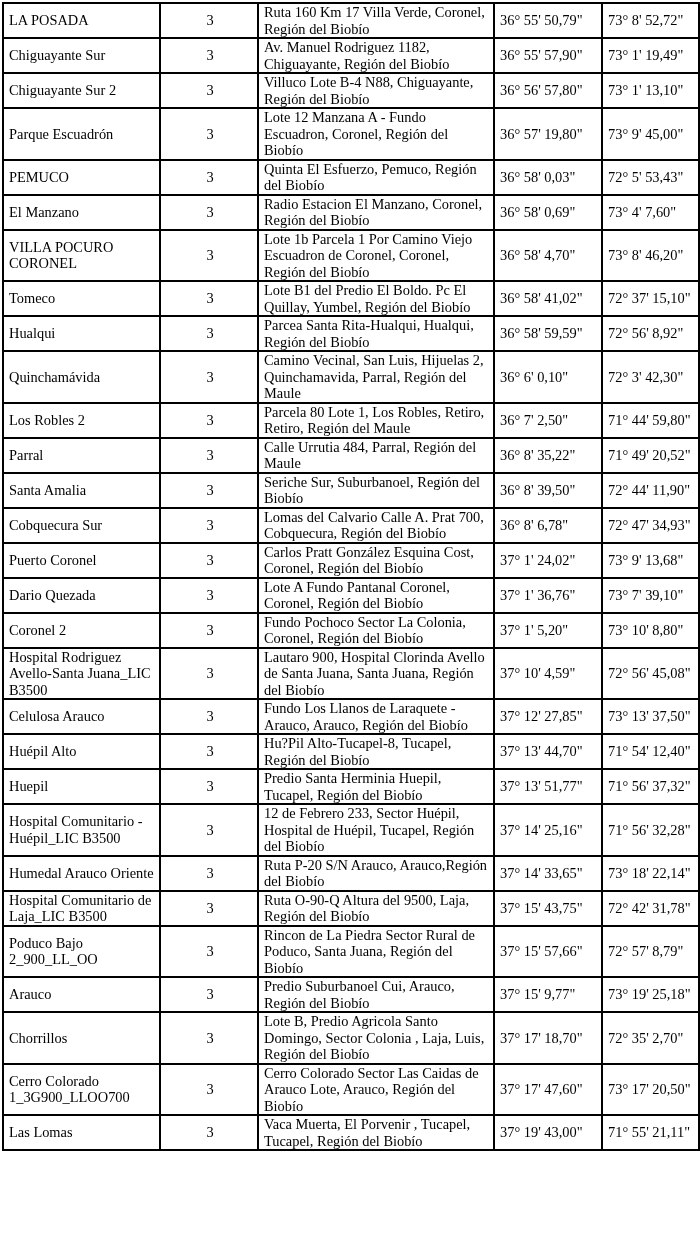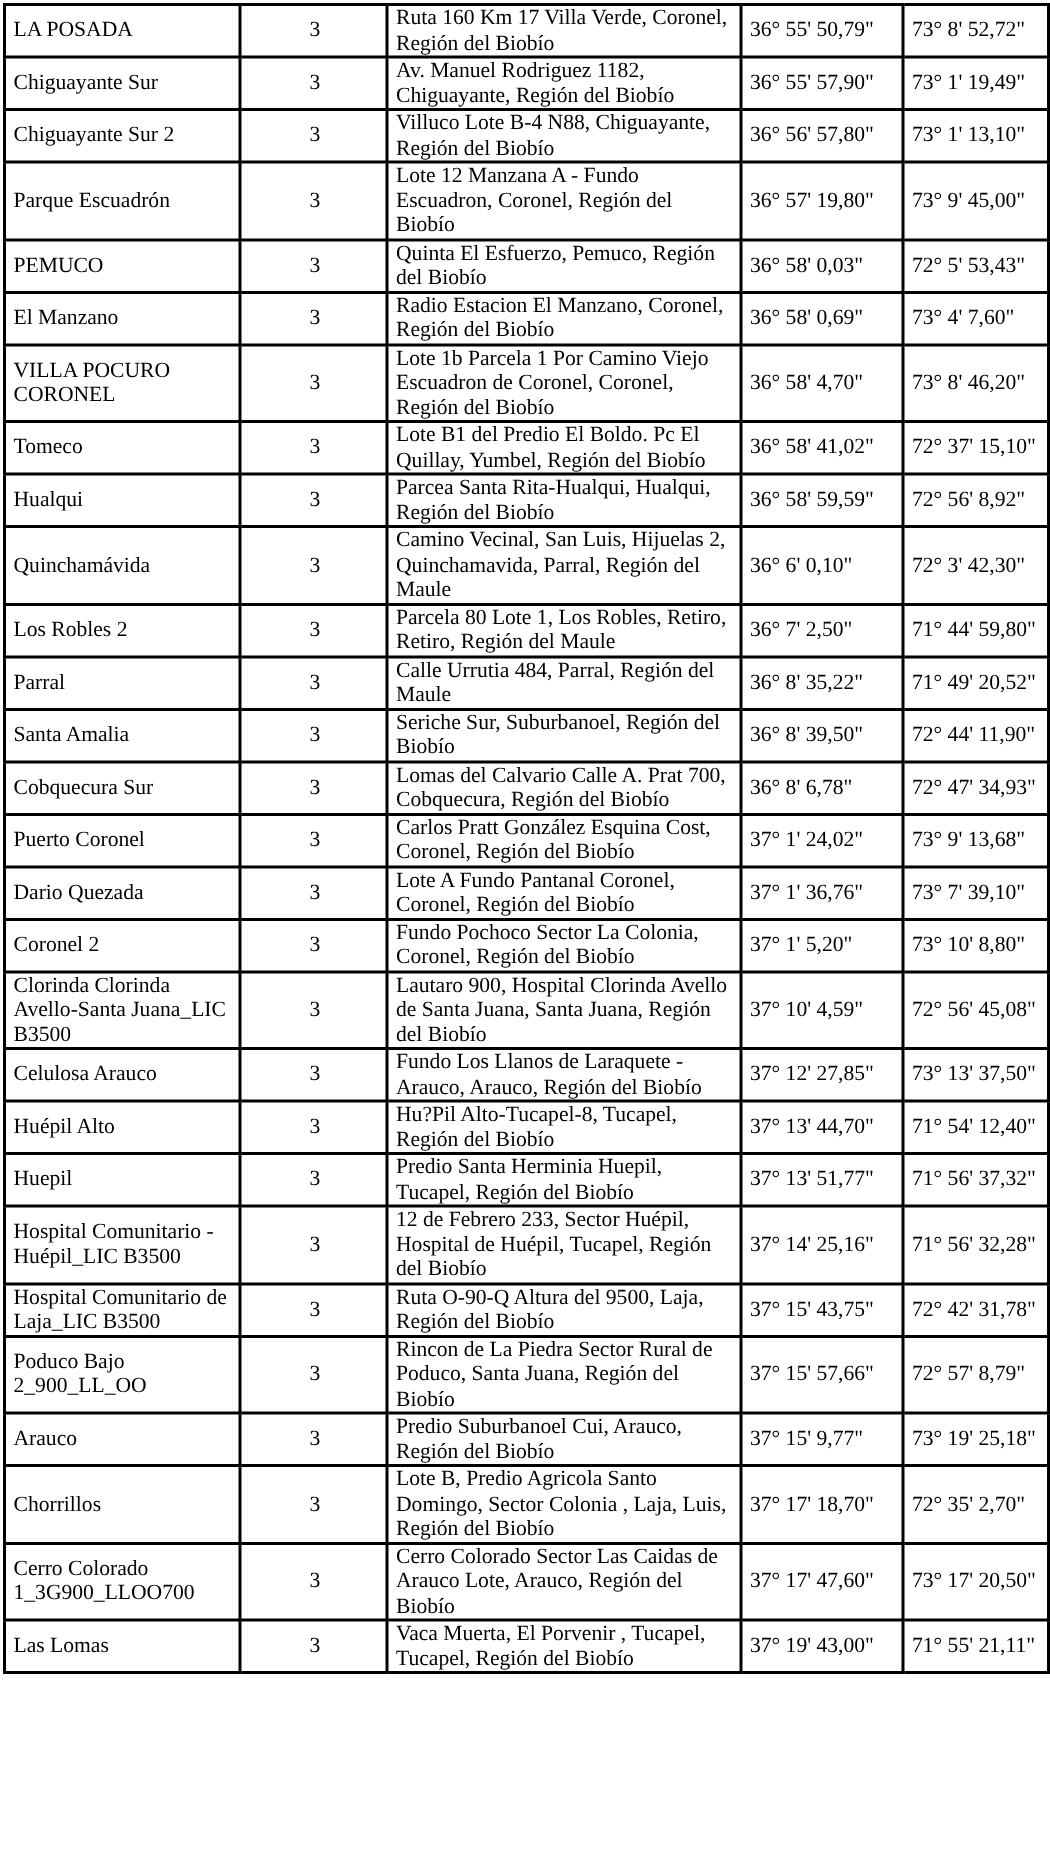--- a/index.html
+++ b/index.html
@@ -166,21 +166,21 @@
     <td class="c-lon">73° 7' 39,10"</td>
   </tr>
       <tr>
     <td class="c-name">Coronel 2</td>
     <td class="c-count">3</td>
     <td class="c-addr">Fundo Pochoco Sector La Colonia, Coronel, Región del Biobío</td>
     <td class="c-lat">37° 1' 5,20"</td>
     <td class="c-lon">73° 10' 8,80"</td>
   </tr>
       <tr>
-    <td class="c-name">Clorinda Clorinda Avello-Santa Juana_LIC B3500</td>
+    <td class="c-name">Hospital Rodriguez Avello-Santa Juana_LIC B3500</td>
     <td class="c-count">3</td>
     <td class="c-addr">Lautaro 900, Hospital Clorinda Avello de Santa Juana, Santa Juana, Región del Biobío</td>
     <td class="c-lat">37° 10' 4,59"</td>
     <td class="c-lon">72° 56' 45,08"</td>
   </tr>
       <tr>
     <td class="c-name">Celulosa Arauco</td>
     <td class="c-count">3</td>
     <td class="c-addr">Fundo Los Llanos de Laraquete - Arauco, Arauco, Región del Biobío</td>
     <td class="c-lat">37° 12' 27,85"</td>
@@ -199,20 +199,27 @@
     <td class="c-addr">Predio Santa Herminia Huepil, Tucapel, Región del Biobío</td>
     <td class="c-lat">37° 13' 51,77"</td>
     <td class="c-lon">71° 56' 37,32"</td>
   </tr>
       <tr>
     <td class="c-name">Hospital Comunitario - Huépil_LIC B3500</td>
     <td class="c-count">3</td>
     <td class="c-addr">12 de Febrero 233, Sector Huépil, Hospital de Huépil, Tucapel, Región del Biobío</td>
     <td class="c-lat">37° 14' 25,16"</td>
     <td class="c-lon">71° 56' 32,28"</td>
+  </tr>
+      <tr>
+    <td class="c-name">Humedal Arauco Oriente</td>
+    <td class="c-count">3</td>
+    <td class="c-addr">Ruta P-20 S/N Arauco, Arauco,Región del Biobío</td>
+    <td class="c-lat">37° 14' 33,65"</td>
+    <td class="c-lon">73° 18' 22,14"</td>
   </tr>
       <tr>
     <td class="c-name">Hospital Comunitario de Laja_LIC B3500</td>
     <td class="c-count">3</td>
     <td class="c-addr">Ruta O-90-Q Altura del 9500, Laja, Región del Biobío</td>
     <td class="c-lat">37° 15' 43,75"</td>
     <td class="c-lon">72° 42' 31,78"</td>
   </tr>
       <tr>
     <td class="c-name">Poduco Bajo 2_900_LL_OO</td>

